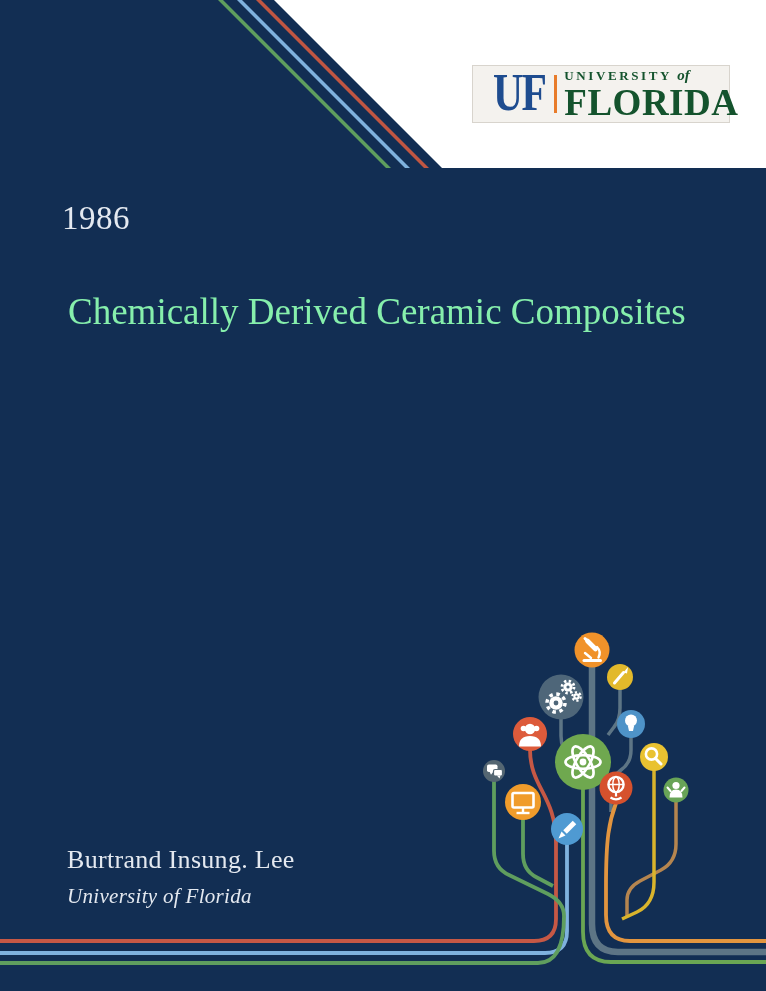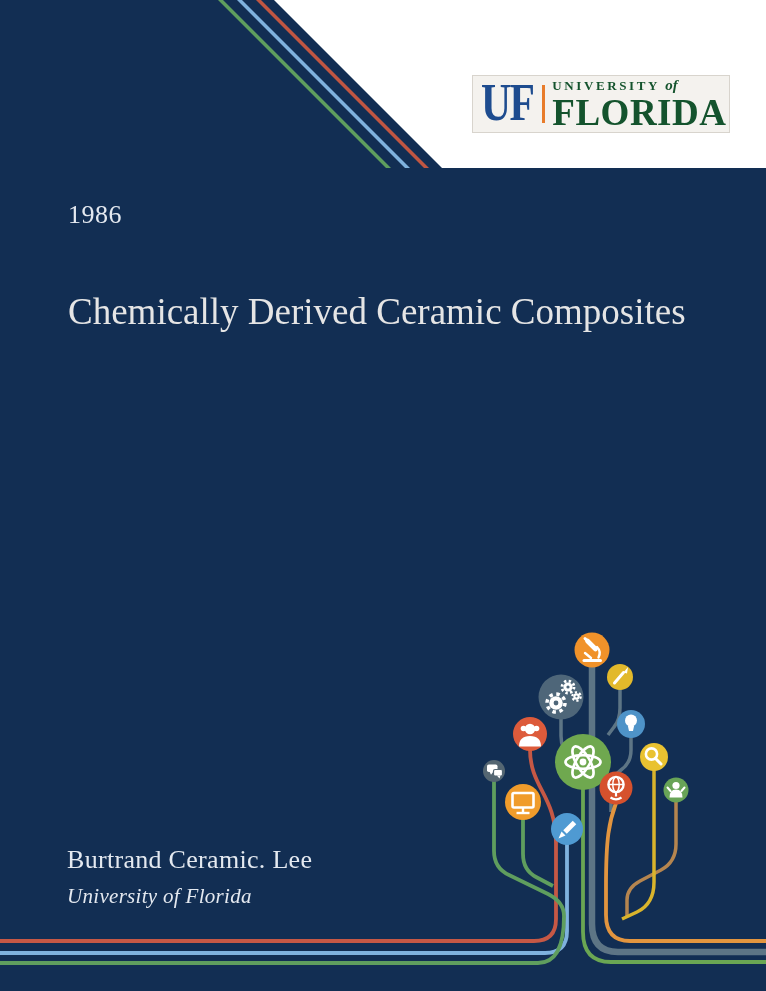--- a/index.html
+++ b/index.html
@@ -16,43 +16,43 @@
   .band-white{
     position:absolute;inset:0;background:#ffffff;
     clip-path:polygon(274px 0, 100% 0, 100% 100%, 442px 100%);
   }
   .stripe{position:absolute;inset:0;}
   .stripe-green{background:#5f9e5e;clip-path:polygon(218px 0,223px 0,391px 168px,386px 168px);}
   .stripe-blue {background:#7fb2de;clip-path:polygon(237px 0,242px 0,410px 168px,405px 168px);}
   .stripe-red  {background:#c05642;clip-path:polygon(256px 0,261px 0,429px 168px,424px 168px);}
   
   .uf-logo{
-    position:absolute;left:472px;top:75px;width:258px;height:58px;
+    position:absolute;left:472px;top:65px;width:258px;height:58px;
     background:#f4f2ee;border:1px solid #d8d4cd;
     display:flex;align-items:center;box-sizing:border-box;
-    padding-left:8px;
+    padding-left:20px;
   }
   .uf-monogram{
     font-weight:bold;color:#1e4c8f;font-size:52px;line-height:1;
     letter-spacing:-2px;transform:scaleX(.8);transform-origin:left center;
     margin-top:-2px;
   }
   .uf-bar{width:3px;height:38px;background:#e87c2a;margin-left:-4px;margin-right:7px;flex:none;}
   .uf-words{display:flex;flex-direction:column;line-height:1;color:#14532d;}
   .uf-line1{font-size:13px;font-weight:bold;letter-spacing:2.6px;white-space:nowrap;}
   .uf-line1 .of{font-style:italic;font-size:15px;letter-spacing:0;text-transform:none;font-weight:bold;}
   .uf-line2{font-size:37px;font-weight:bold;letter-spacing:.5px;margin-top:1px;}
   
   .year{
-    position:absolute;left:68px;top:200px;
-    font-size:26px;color:#e4e9f0;letter-spacing:.5px;
+    position:absolute;left:62px;top:200px;
+    font-size:33px;color:#e4e9f0;letter-spacing:.5px;
   }
   .title{
     position:absolute;left:68px;top:290px;width:640px;
-    font-size:37px;color:#e5e5e5;white-space:nowrap;
+    font-size:37px;color:#86efac;white-space:nowrap;
   }
   .author-block{position:absolute;left:67px;top:845px;color:#e4e9f0;}
   .author{font-size:26px;letter-spacing:.3px;}
   .affiliation{font-size:21px;font-style:italic;margin-top:9px;letter-spacing:.3px;}
   
   .tree-svg{position:absolute;inset:0;width:766px;height:991px;display:block;}
 </style>
 </head>
 <body>
 
@@ -213,17 +213,17 @@
         <circle cx="567" cy="829" r="16" fill="#4f9ad2"></circle>
         <g>
           <line x1="565" y1="832" x2="574.5" y2="822.5" stroke="#fff" stroke-width="5"></line>
           <polygon points="558.5,838.5 565.5,835.5 561.5,831.5" fill="#fff"></polygon>
         </g>
       </g>
     </g>
   </svg>
 
   <div class="author-block">
-    <div class="author">Burtrand Ceramic. Lee</div>
+    <div class="author">Burtrand Insung. Lee</div>
     <div class="affiliation">University of Florida</div>
   </div>
 
 </div>
 
 </body></html>

